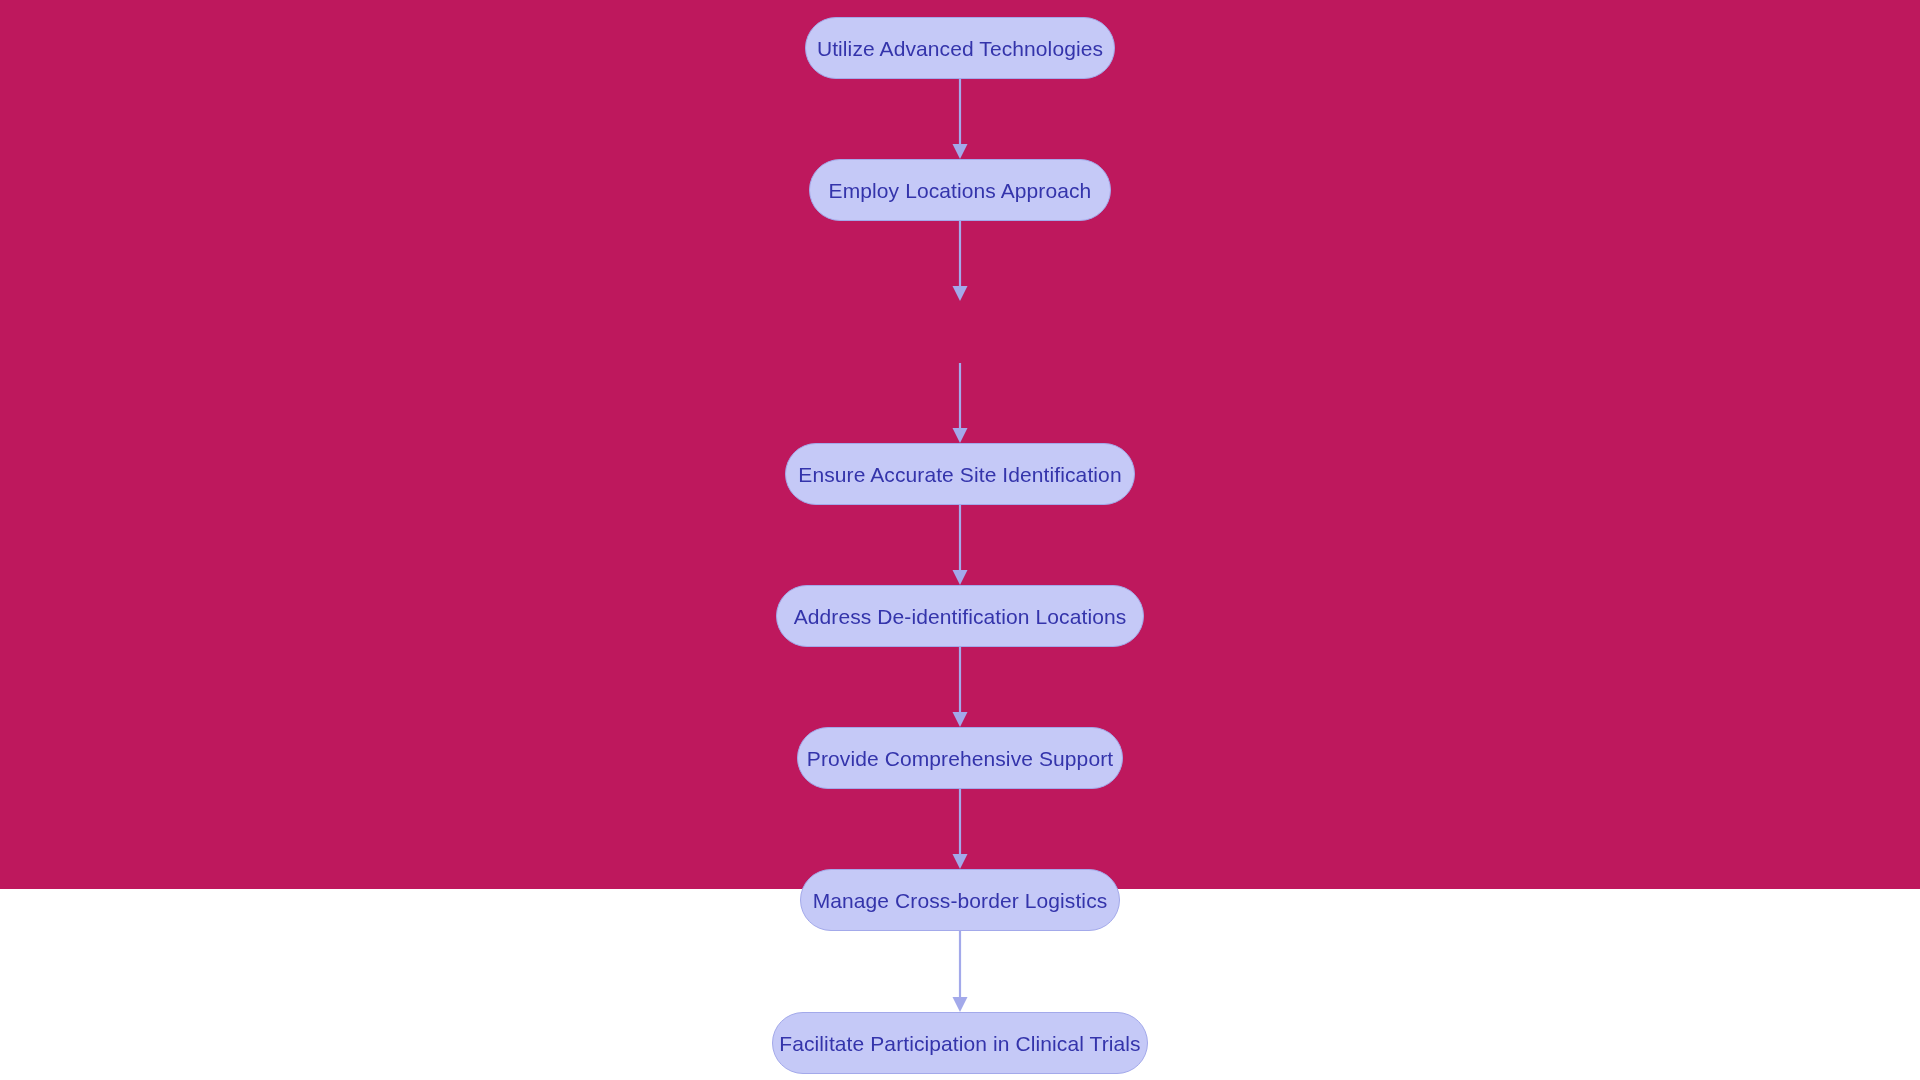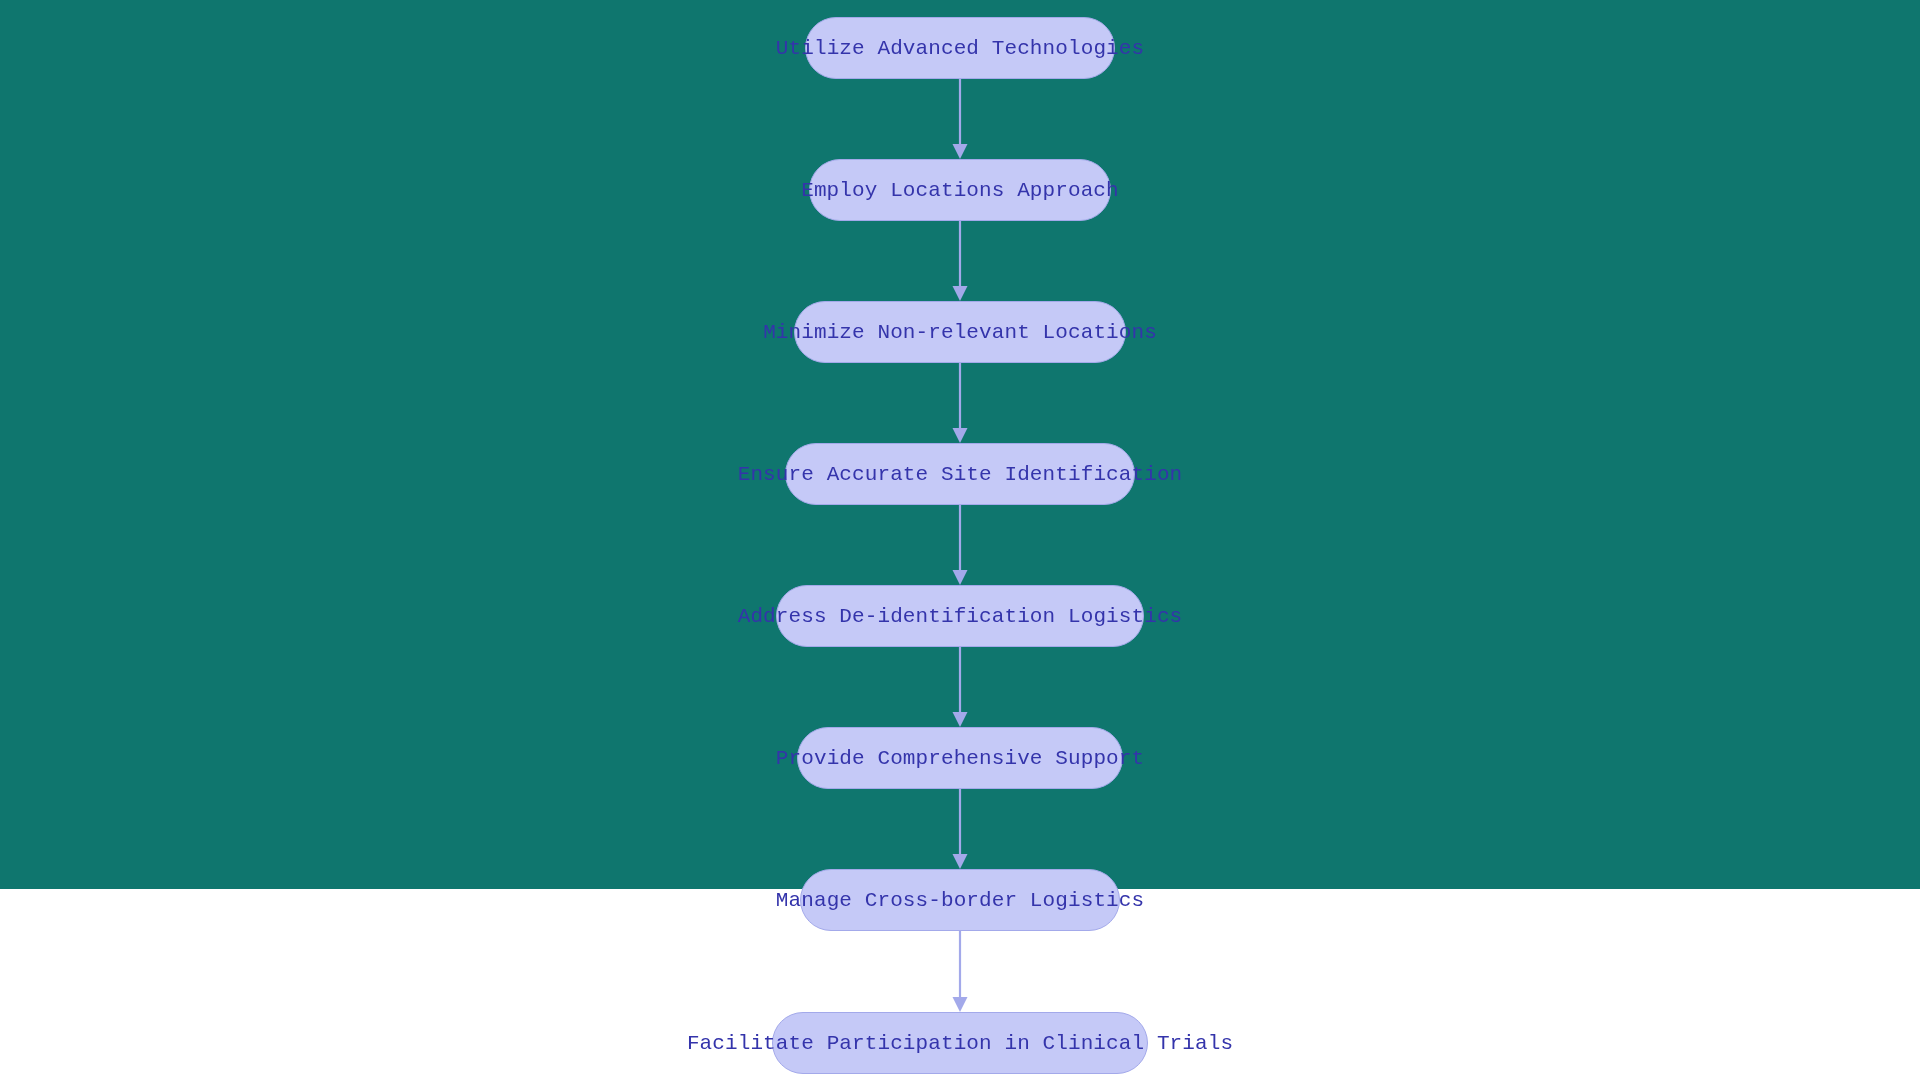--- a/index.html
+++ b/index.html
@@ -11,22 +11,21 @@
     background: #ffffff;
     overflow: hidden;
   }
   body {
     font-family: "Liberation Sans", "DejaVu Sans", sans-serif;
   }
   #flow-canvas {
     position: relative;
     width: 1920px;
     height: 889px;
-    background: #0f766e;
-    font-family: Liberation Mono, monospace;
+    background: #be185d;
   }
   #edge-layer {
     position: absolute;
     left: 0;
     top: 0;
     width: 1920px;
     height: 1080px;
     pointer-events: none;
   }
   #node-layer {
@@ -94,28 +93,25 @@
       </g>
     </svg>
 
   <div id="node-layer">
       <div class="flow-node" style="left: 960px; top: 17px; width: 310px; background: rgb(197, 201, 247); border-color: rgb(163, 169, 234);">
         <span class="flow-node-label" style="color: rgb(52, 52, 171);">Utilize Advanced Technologies</span>
       </div>
       <div class="flow-node" style="left: 960px; top: 159px; width: 302px; background: rgb(197, 201, 247); border-color: rgb(163, 169, 234);">
         <span class="flow-node-label" style="color: rgb(52, 52, 171);">Employ Locations Approach</span>
       </div>
-      <div class="flow-node" style="left: 960px; top: 301px; width: 332px; background: rgb(197, 201, 247); border-color: rgb(163, 169, 234);">
-        <span class="flow-node-label" style="color: rgb(52, 52, 171);">Minimize Non-relevant Locations</span>
-      </div>
       <div class="flow-node" style="left: 960px; top: 443px; width: 350px; background: rgb(197, 201, 247); border-color: rgb(163, 169, 234);">
         <span class="flow-node-label" style="color: rgb(52, 52, 171);">Ensure Accurate Site Identification</span>
       </div>
       <div class="flow-node" style="left: 960px; top: 585px; width: 368px; background: rgb(197, 201, 247); border-color: rgb(163, 169, 234);">
-        <span class="flow-node-label" style="color: rgb(52, 52, 171);">Address De-identification Logistics</span>
+        <span class="flow-node-label" style="color: rgb(52, 52, 171);">Address De-identification Locations</span>
       </div>
       <div class="flow-node" style="left: 960px; top: 727px; width: 326px; background: rgb(197, 201, 247); border-color: rgb(163, 169, 234);">
         <span class="flow-node-label" style="color: rgb(52, 52, 171);">Provide Comprehensive Support</span>
       </div>
       <div class="flow-node" style="left: 960px; top: 869px; width: 320px; background: rgb(197, 201, 247); border-color: rgb(163, 169, 234);">
         <span class="flow-node-label" style="color: rgb(52, 52, 171);">Manage Cross-border Logistics</span>
       </div>
       <div class="flow-node" style="left: 960px; top: 1012px; width: 376px; background: rgb(197, 201, 247); border-color: rgb(163, 169, 234);">
         <span class="flow-node-label" style="color: rgb(52, 52, 171); text-align: center;">Facilitate Participation in Clinical Trials</span>
       </div>

